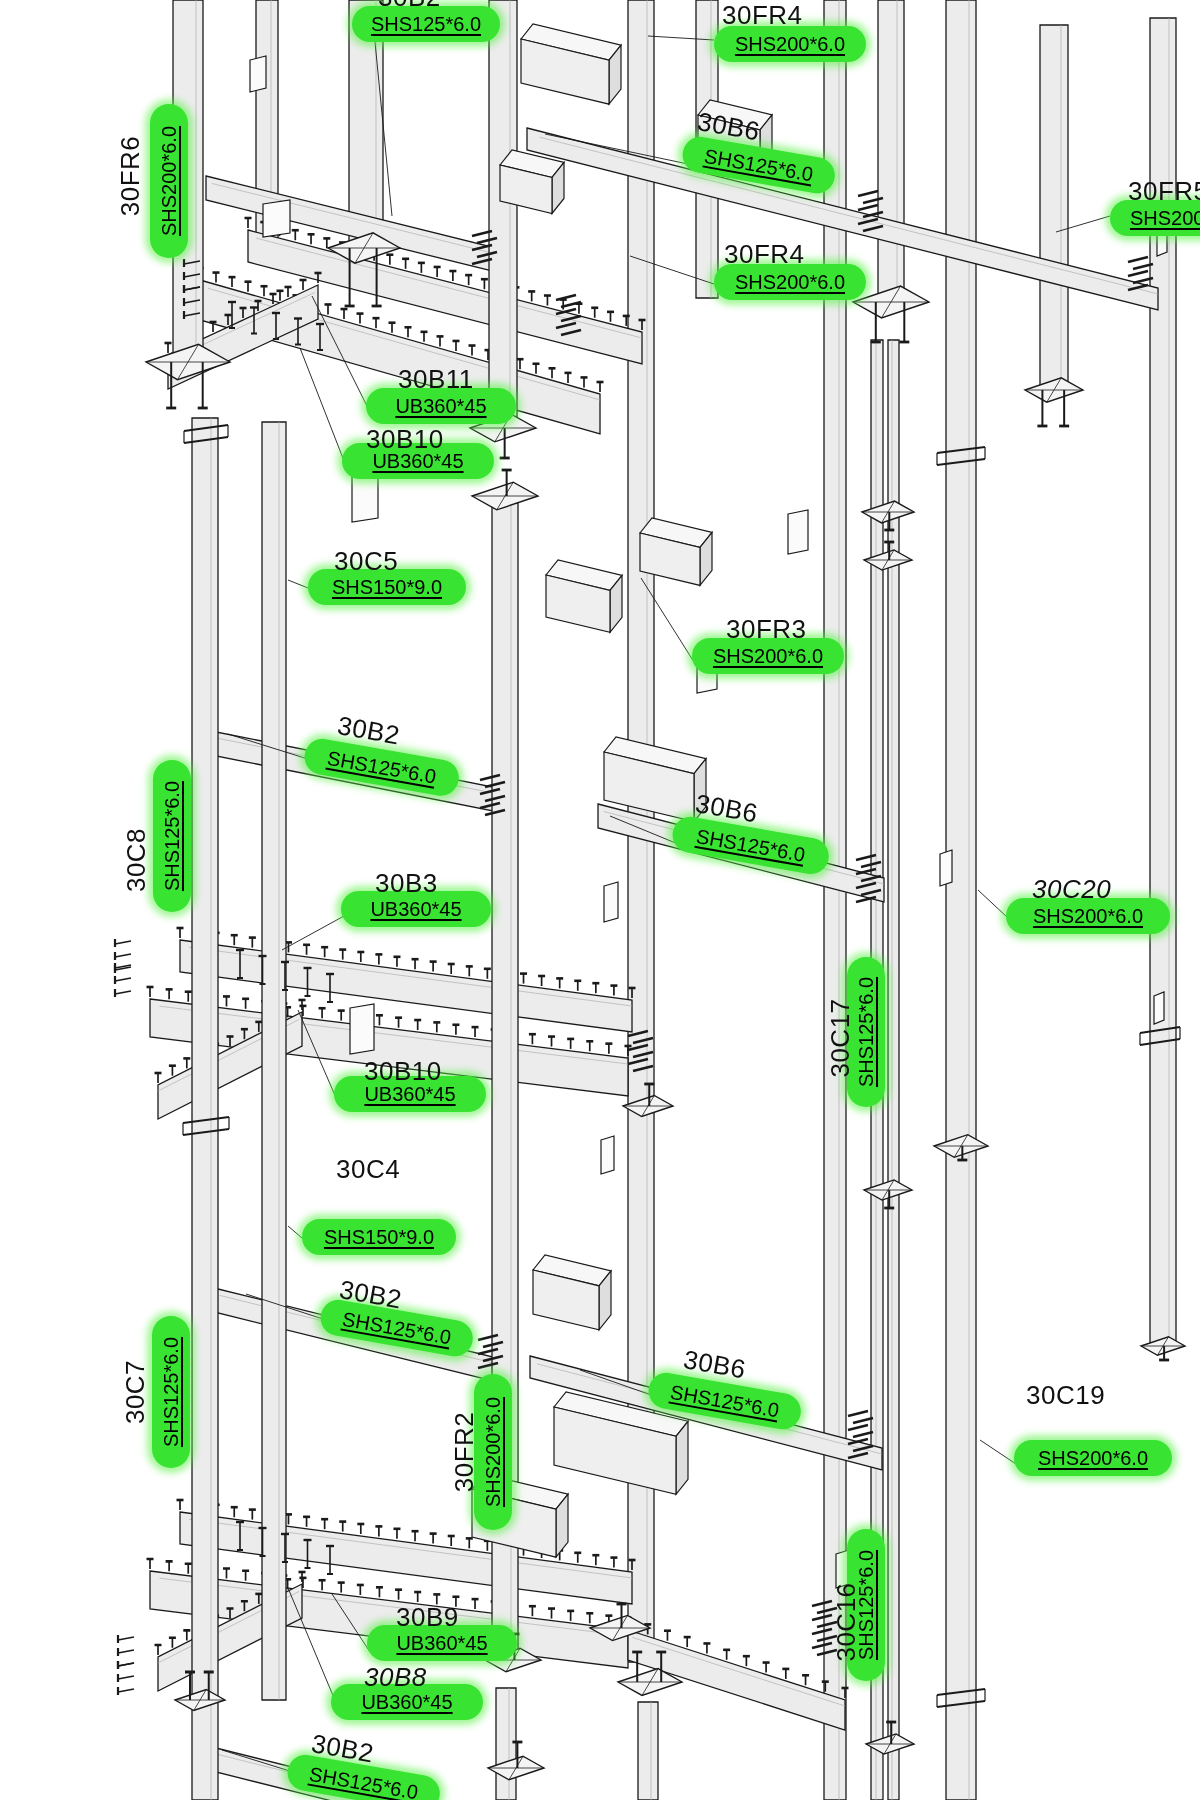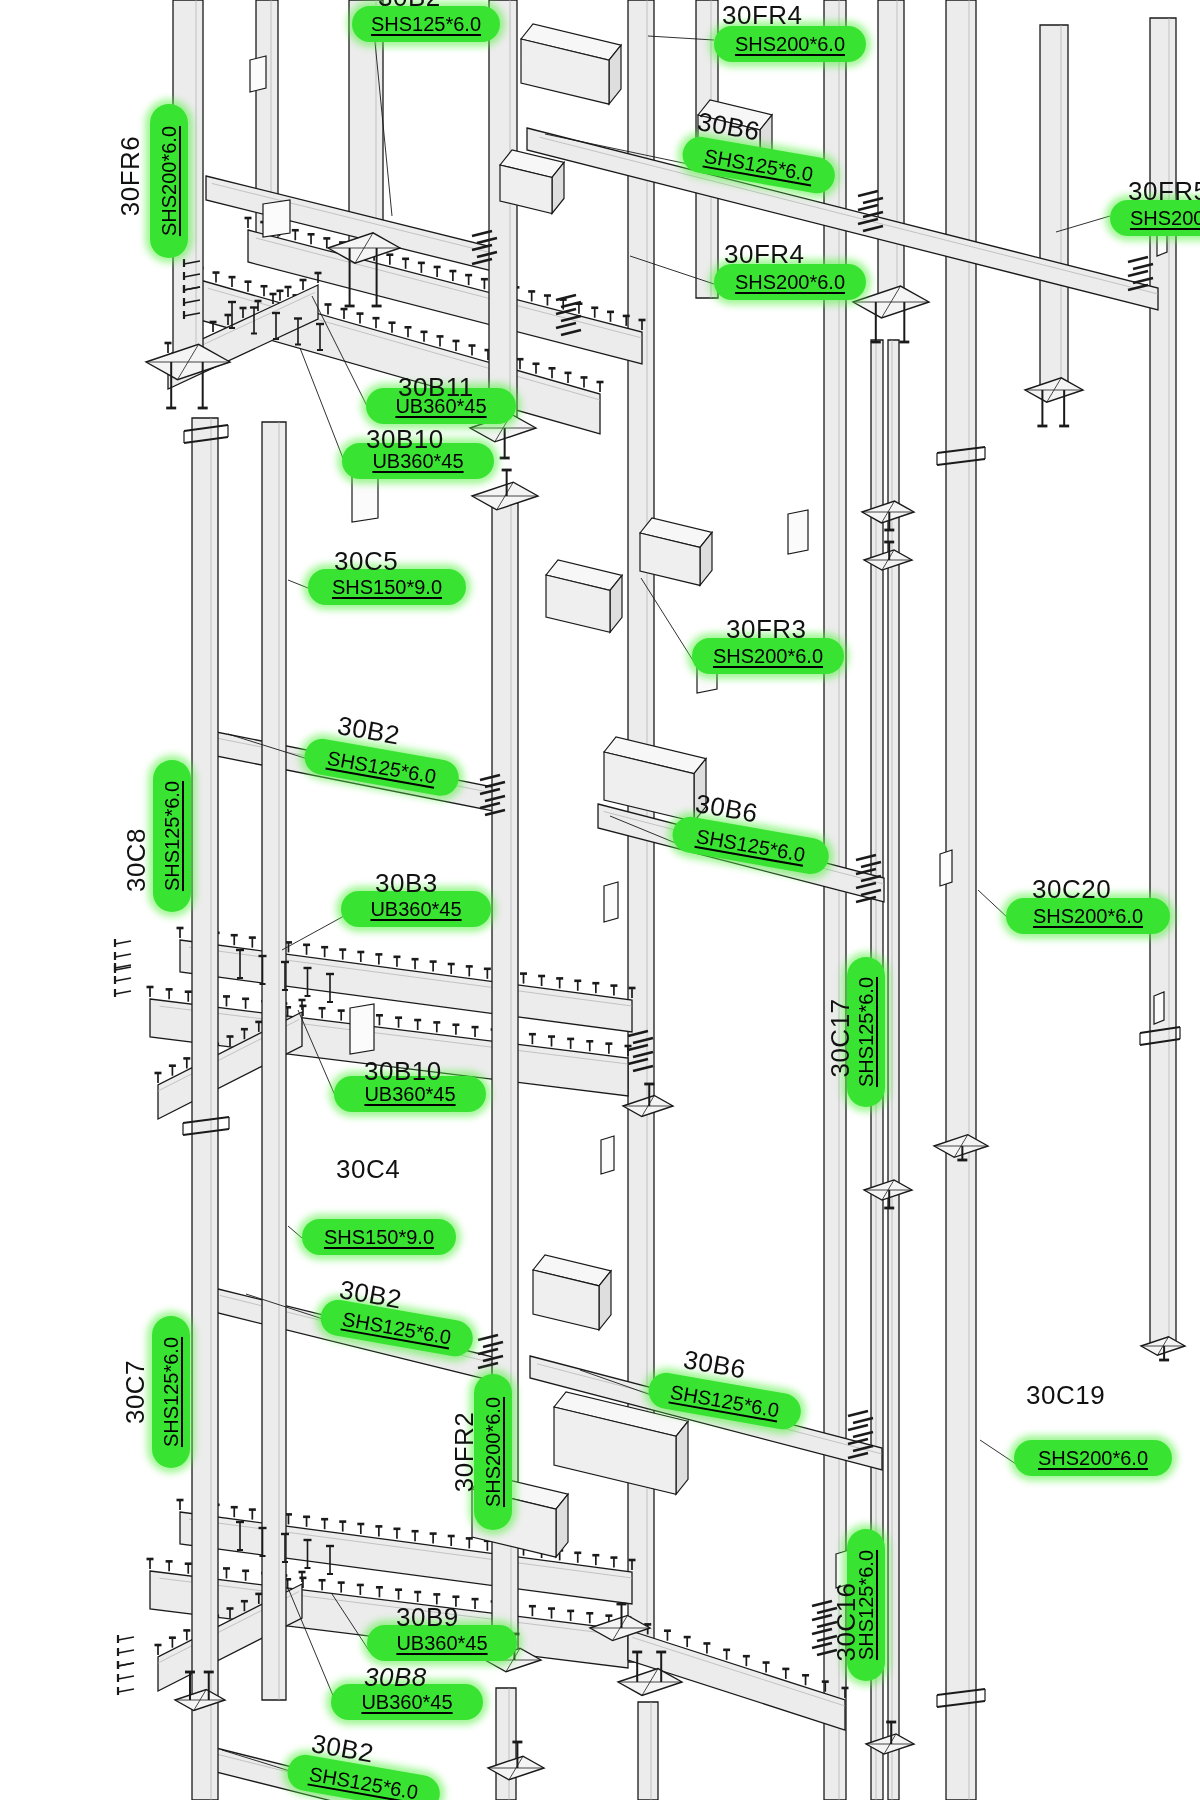--- a/index.html
+++ b/index.html
@@ -1,17 +1,17 @@
 <!DOCTYPE html>
 <html><head>
 <meta charset="utf-8">
 <style>
   html,body{margin:0;padding:0;background:#fff;}
   #canvas{position:relative;width:1200px;height:1800px;overflow:hidden;background:#ffffff;
-          font-family:"Liberation Sans",sans-serif;}
+          font-family:"Liberation Sans",sans-serif;border-radius:24px;}
   #structure-svg{position:absolute;left:0;top:0;}
   .tname{position:absolute;font-size:26px;line-height:26px;color:#111;white-space:nowrap;letter-spacing:.5px;z-index:3;}
   .pill{position:absolute;height:36px;background:#38e431;border-radius:19px;
         box-shadow:0 0 7px 5px rgba(86,240,66,.55);font-size:20px;line-height:36px;
         text-align:center;color:#000;text-decoration:underline;text-underline-offset:3px;
         white-space:nowrap;z-index:2;}
   .r10{transform:rotate(10deg);transform-origin:left top;}
   .vert{transform:rotate(-90deg);}
   .vname{width:120px;text-align:center;}
   .vpill{height:38px;line-height:38px;}
@@ -830,21 +830,21 @@
 
   <div class="tname r10" style="left:700px;top:108px;">30B6</div>
   <div class="pill r10" style="left:686px;top:134px;width:154px;">SHS125*6.0</div>
 
   <div class="tname" style="left:1128px;top:178px;">30FR5</div>
   <div class="pill" style="left:1110px;top:200px;width:150px;">SHS200*6.0</div>
 
   <div class="tname" style="left:724px;top:241px;">30FR4</div>
   <div class="pill" style="left:714px;top:264px;width:152px;">SHS200*6.0</div>
 
-  <div class="tname" style="left:398px;top:366px;margin-top:8px;">30B11</div>
+  <div class="tname" style="left:398px;top:366px;">30B11</div>
   <div class="pill" style="left:366px;top:388px;width:150px;">UB360*45</div>
 
   <div class="tname" style="left:366px;top:426px;">30B10</div>
   <div class="pill" style="left:342px;top:443px;width:152px;">UB360*45</div>
 
   <div class="tname" style="left:334px;top:548px;text-align:right;">30C5</div>
   <div class="pill" style="left:308px;top:569px;width:158px;">SHS150*9.0</div>
 
   <div class="tname" style="left:726px;top:616px;">30FR3</div>
   <div class="pill" style="left:692px;top:638px;width:152px;">SHS200*6.0</div>
@@ -854,21 +854,21 @@
 
   <div class="tname vert vname" style="left:76px;top:847px;">30C8</div>
   <div class="pill vert vpill" style="left:96px;top:817px;width:152px;">SHS125*6.0</div>
 
   <div class="tname r10" style="left:698px;top:790px;">30B6</div>
   <div class="pill r10" style="left:676px;top:814px;width:158px;">SHS125*6.0</div>
 
   <div class="tname" style="left:375px;top:870px;">30B3</div>
   <div class="pill" style="left:341px;top:891px;width:150px;">UB360*45</div>
 
-  <div class="tname" style="left:1032px;top:876px;">30C20</div>
+  <div class="tname" style="left:1032px;top:876px;font-style:italic;">30C20</div>
   <div class="pill" style="left:1006px;top:898px;width:164px;">SHS200*6.0</div>
 
   <div class="tname vert vname" style="left:780px;top:1025px;">30C17</div>
   <div class="pill vert vpill" style="left:791px;top:1013px;width:150px;">SHS125*6.0</div>
 
   <div class="tname" style="left:364px;top:1058px;">30B10</div>
   <div class="pill" style="left:334px;top:1076px;width:152px;">UB360*45</div>
 
   <div class="tname" style="left:336px;top:1156px;">30C4</div>
   <div class="pill" style="left:302px;top:1219px;width:154px;">SHS150*9.0</div>

